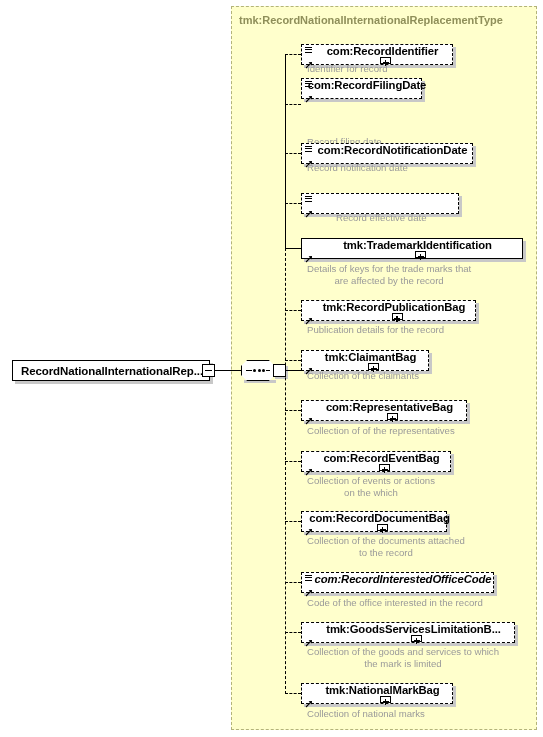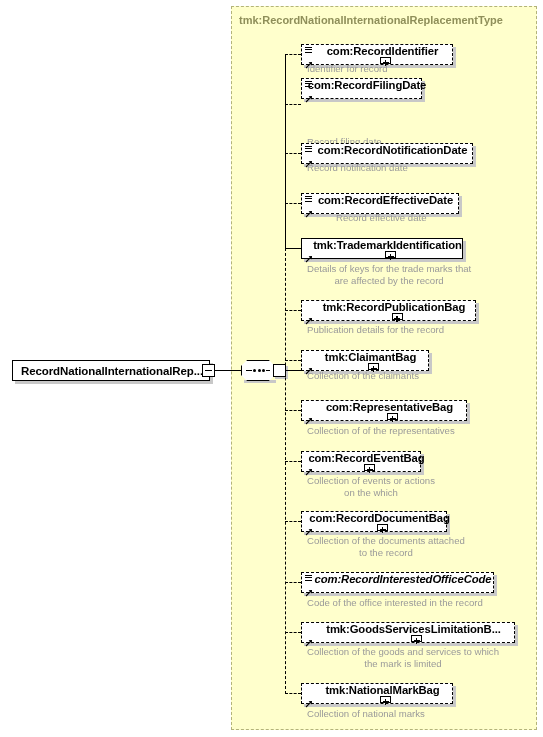--- a/index.html
+++ b/index.html
@@ -255,25 +255,24 @@
       <div class="el optional" style="left: 301px; top: 193px; width: 158px;">
         <span class="ico-seq">
           <i></i>
           <i></i>
           <i></i>
         </span>
         <span class="ico-arrow"><svg viewBox="0 0 8 8" width="8" height="8">
             <path d="M1 7 L6.4 1.6" stroke="#000" stroke-width="1.1" fill="none"></path>
             <path d="M7 1 L3.6 1.3 L6.7 4.4 Z" fill="#000"></path>
           </svg></span>
-        <span class="el-label">com:RecordEffectiveDate</span>
       </div>
       <div class="el-desc" style="left: 307px; top: 212px; margin-left: 29px;">Record effective date</div>
       <div class="stub solid" style="left: 285px; top: 248px; width: 16px;"></div>
-      <div class="el required" style="left: 301px; top: 238px; width: 162px;">
+      <div class="el required" style="left: 301px; top: 238px; width: 222px;">
         <span class="ico-arrow"><svg viewBox="0 0 8 8" width="8" height="8">
             <path d="M1 7 L6.4 1.6" stroke="#000" stroke-width="1.1" fill="none"></path>
             <path d="M7 1 L3.6 1.3 L6.7 4.4 Z" fill="#000"></path>
           </svg></span>
         <span class="el-label">tmk:TrademarkIdentification</span>
         <span class="el-plus"></span>
       </div>
       <div class="el-desc" style="left: 307px; top: 263px;">Details of keys for the trade marks that
 are affected by the record</div>
       <div class="stub dashed" style="left: 285px; top: 310px; width: 16px;"></div>
@@ -300,21 +299,21 @@
       <div class="el optional" style="left: 301px; top: 400px; width: 166px;">
         <span class="ico-arrow"><svg viewBox="0 0 8 8" width="8" height="8">
             <path d="M1 7 L6.4 1.6" stroke="#000" stroke-width="1.1" fill="none"></path>
             <path d="M7 1 L3.6 1.3 L6.7 4.4 Z" fill="#000"></path>
           </svg></span>
         <span class="el-label">com:RepresentativeBag</span>
         <span class="el-plus"></span>
       </div>
       <div class="el-desc" style="left: 307px; top: 425px;">Collection of of the representatives</div>
       <div class="stub dashed" style="left: 285px; top: 461px; width: 16px;"></div>
-      <div class="el optional" style="left: 301px; top: 451px; width: 120px;">
+      <div class="el optional" style="left: 301px; top: 451px; width: 150px;">
         <span class="ico-arrow"><svg viewBox="0 0 8 8" width="8" height="8">
             <path d="M1 7 L6.4 1.6" stroke="#000" stroke-width="1.1" fill="none"></path>
             <path d="M7 1 L3.6 1.3 L6.7 4.4 Z" fill="#000"></path>
           </svg></span>
         <span class="el-label">com:RecordEventBag</span>
         <span class="el-plus"></span>
       </div>
       <div class="el-desc" style="left: 307px; top: 475px;">Collection of events or actions
 on the which</div>
       <div class="stub dashed" style="left: 285px; top: 521px; width: 16px;"></div>

